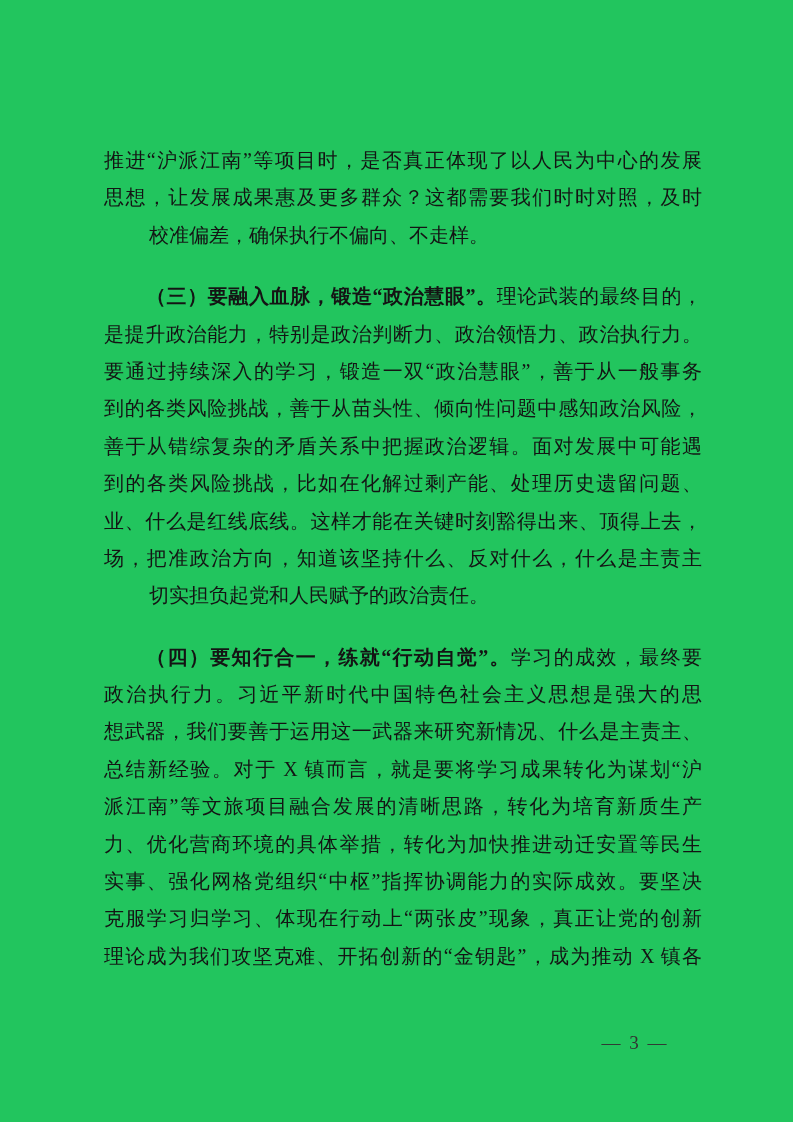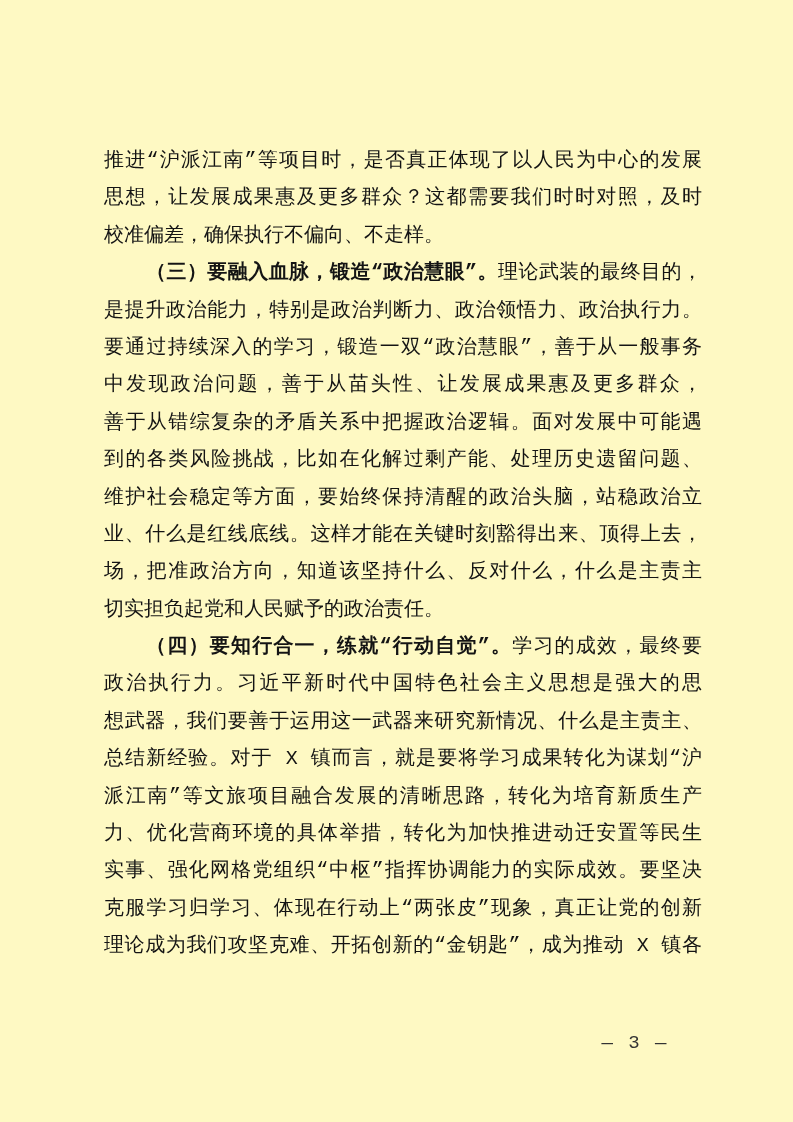--- a/index.html
+++ b/index.html
@@ -4,45 +4,47 @@
 <style>
   html, body {
     margin: 0;
     padding: 0;
     background: #ffffff;
   }
   .page {
     position: relative;
     width: 793px;
     height: 1122px;
-    background: #fef9c3;
+    background: #22c55e;
     overflow: hidden;
-    font-family: Liberation Mono, monospace;
+    font-family: Liberation Serif, serif;
     color: #141414;
   }
   .doc-body {
     position: absolute;
     left: 104px;
     top: 142px;
     width: 598px;
   }
   .line {
     height: 37.4px;
     line-height: 37.4px;
     font-size: 20px;
     text-align: justify;
     text-align-last: justify;
     white-space: nowrap;
     overflow: visible;
   }
   .line.para-end {
     text-align-last: left;
+    margin-left: 45px;
   }
   .line.indent {
     padding-left: 42px;
+    margin-top: 24px;
   }
   .bold-seg {
     font-weight: bold;
   }
   .footer {
     position: absolute;
     top: 1030px;
     left: 560px;
     width: 150px;
     text-align: center;
@@ -64,27 +66,26 @@
     <div class="line"><span class="bold-seg"></span><span>思想，让发展成果惠及更多群众？这都需要我们时时对照，及时</span></div>
 
     <div class="line para-end"><span class="bold-seg"></span><span>校准偏差，确保执行不偏向、不走样。</span></div>
 
     <div class="line indent"><span class="bold-seg">（三）要融入血脉，锻造“政治慧眼”。</span><span>理论武装的最终目的，</span></div>
 
     <div class="line"><span class="bold-seg"></span><span>是提升政治能力，特别是政治判断力、政治领悟力、政治执行力。</span></div>
 
     <div class="line"><span class="bold-seg"></span><span>要通过持续深入的学习，锻造一双“政治慧眼”，善于从一般事务</span></div>
 
-    <div class="line"><span class="bold-seg"></span><span>中发现政治问题，善于从苗头性、让发展成果惠及更多群众，</span></div>
+    <div class="line"><span class="bold-seg"></span><span>到的各类风险挑战，善于从苗头性、倾向性问题中感知政治风险，</span></div>
 
     <div class="line"><span class="bold-seg"></span><span>善于从错综复杂的矛盾关系中把握政治逻辑。面对发展中可能遇</span></div>
 
     <div class="line"><span class="bold-seg"></span><span>到的各类风险挑战，比如在化解过剩产能、处理历史遗留问题、</span></div>
 
-    <div class="line"><span class="bold-seg"></span><span>维护社会稳定等方面，要始终保持清醒的政治头脑，站稳政治立</span></div>
 
     <div class="line"><span class="bold-seg"></span><span>业、什么是红线底线。这样才能在关键时刻豁得出来、顶得上去，</span></div>
 
     <div class="line"><span class="bold-seg"></span><span>场，把准政治方向，知道该坚持什么、反对什么，什么是主责主</span></div>
 
     <div class="line para-end"><span class="bold-seg"></span><span>切实担负起党和人民赋予的政治责任。</span></div>
 
     <div class="line indent"><span class="bold-seg">（四）要知行合一，练就“行动自觉”。</span><span>学习的成效，最终要</span></div>
 
     <div class="line"><span class="bold-seg"></span><span>政治执行力。习近平新时代中国特色社会主义思想是强大的思</span></div>

